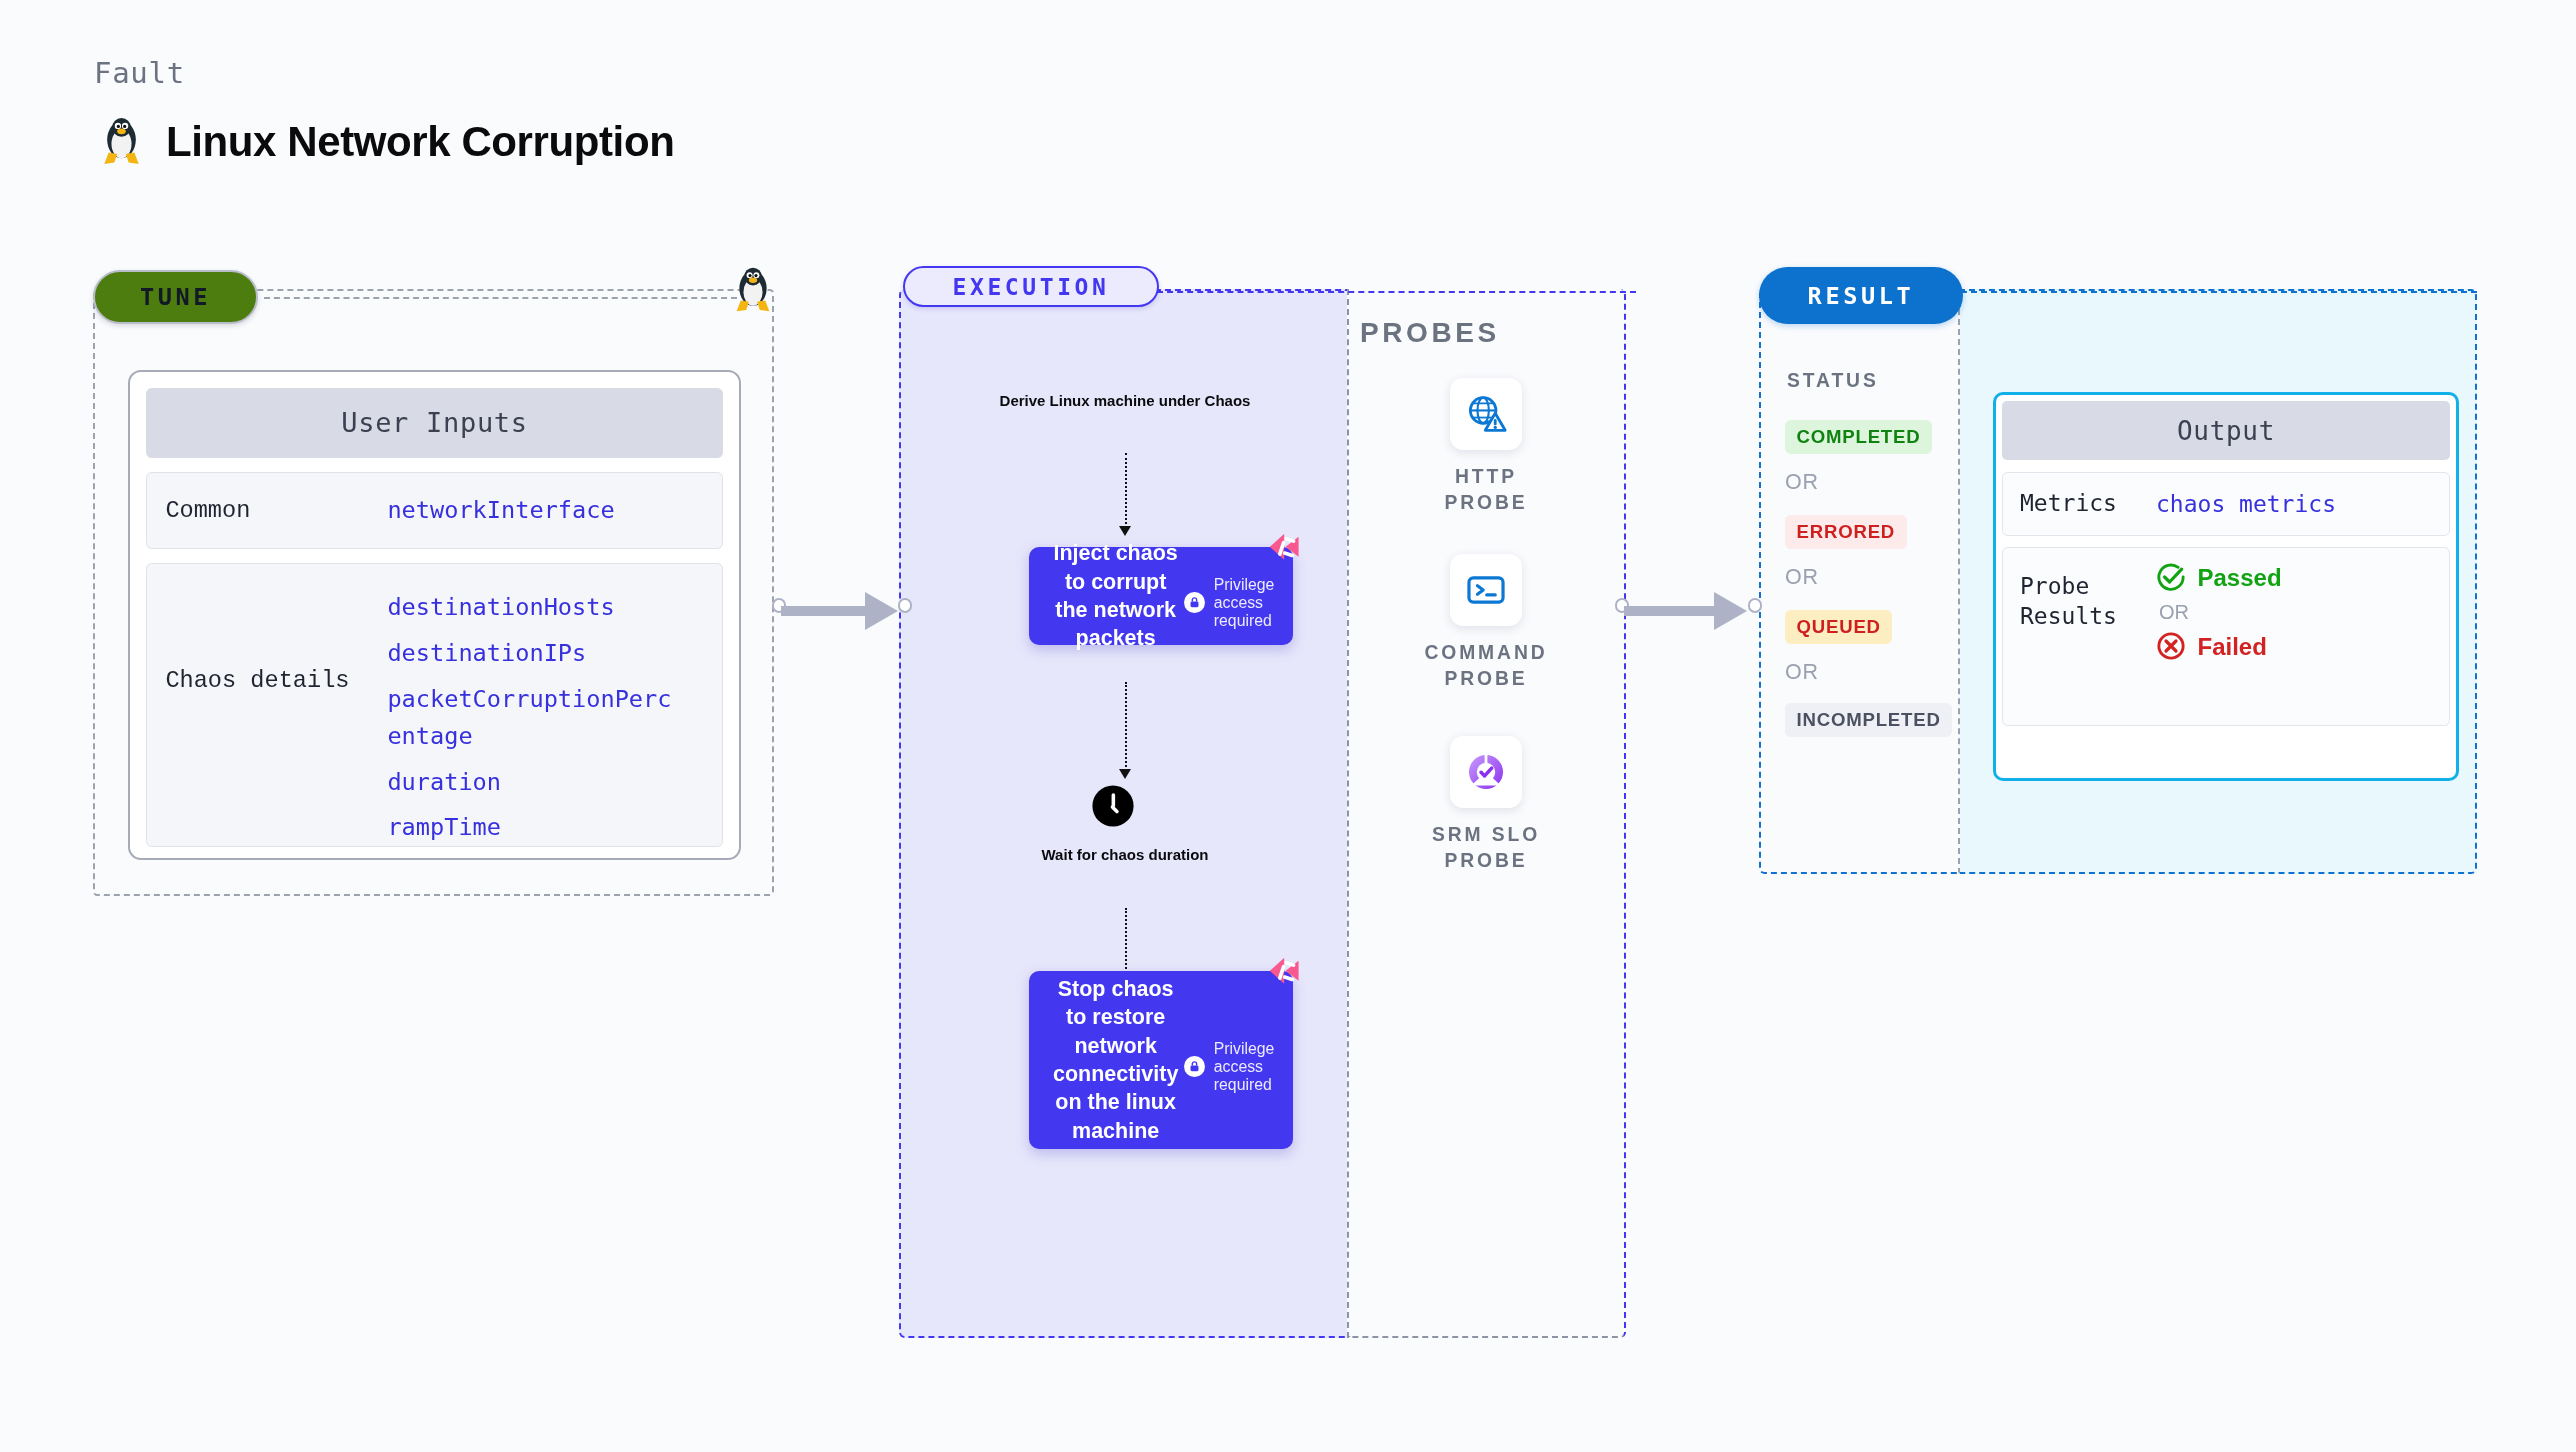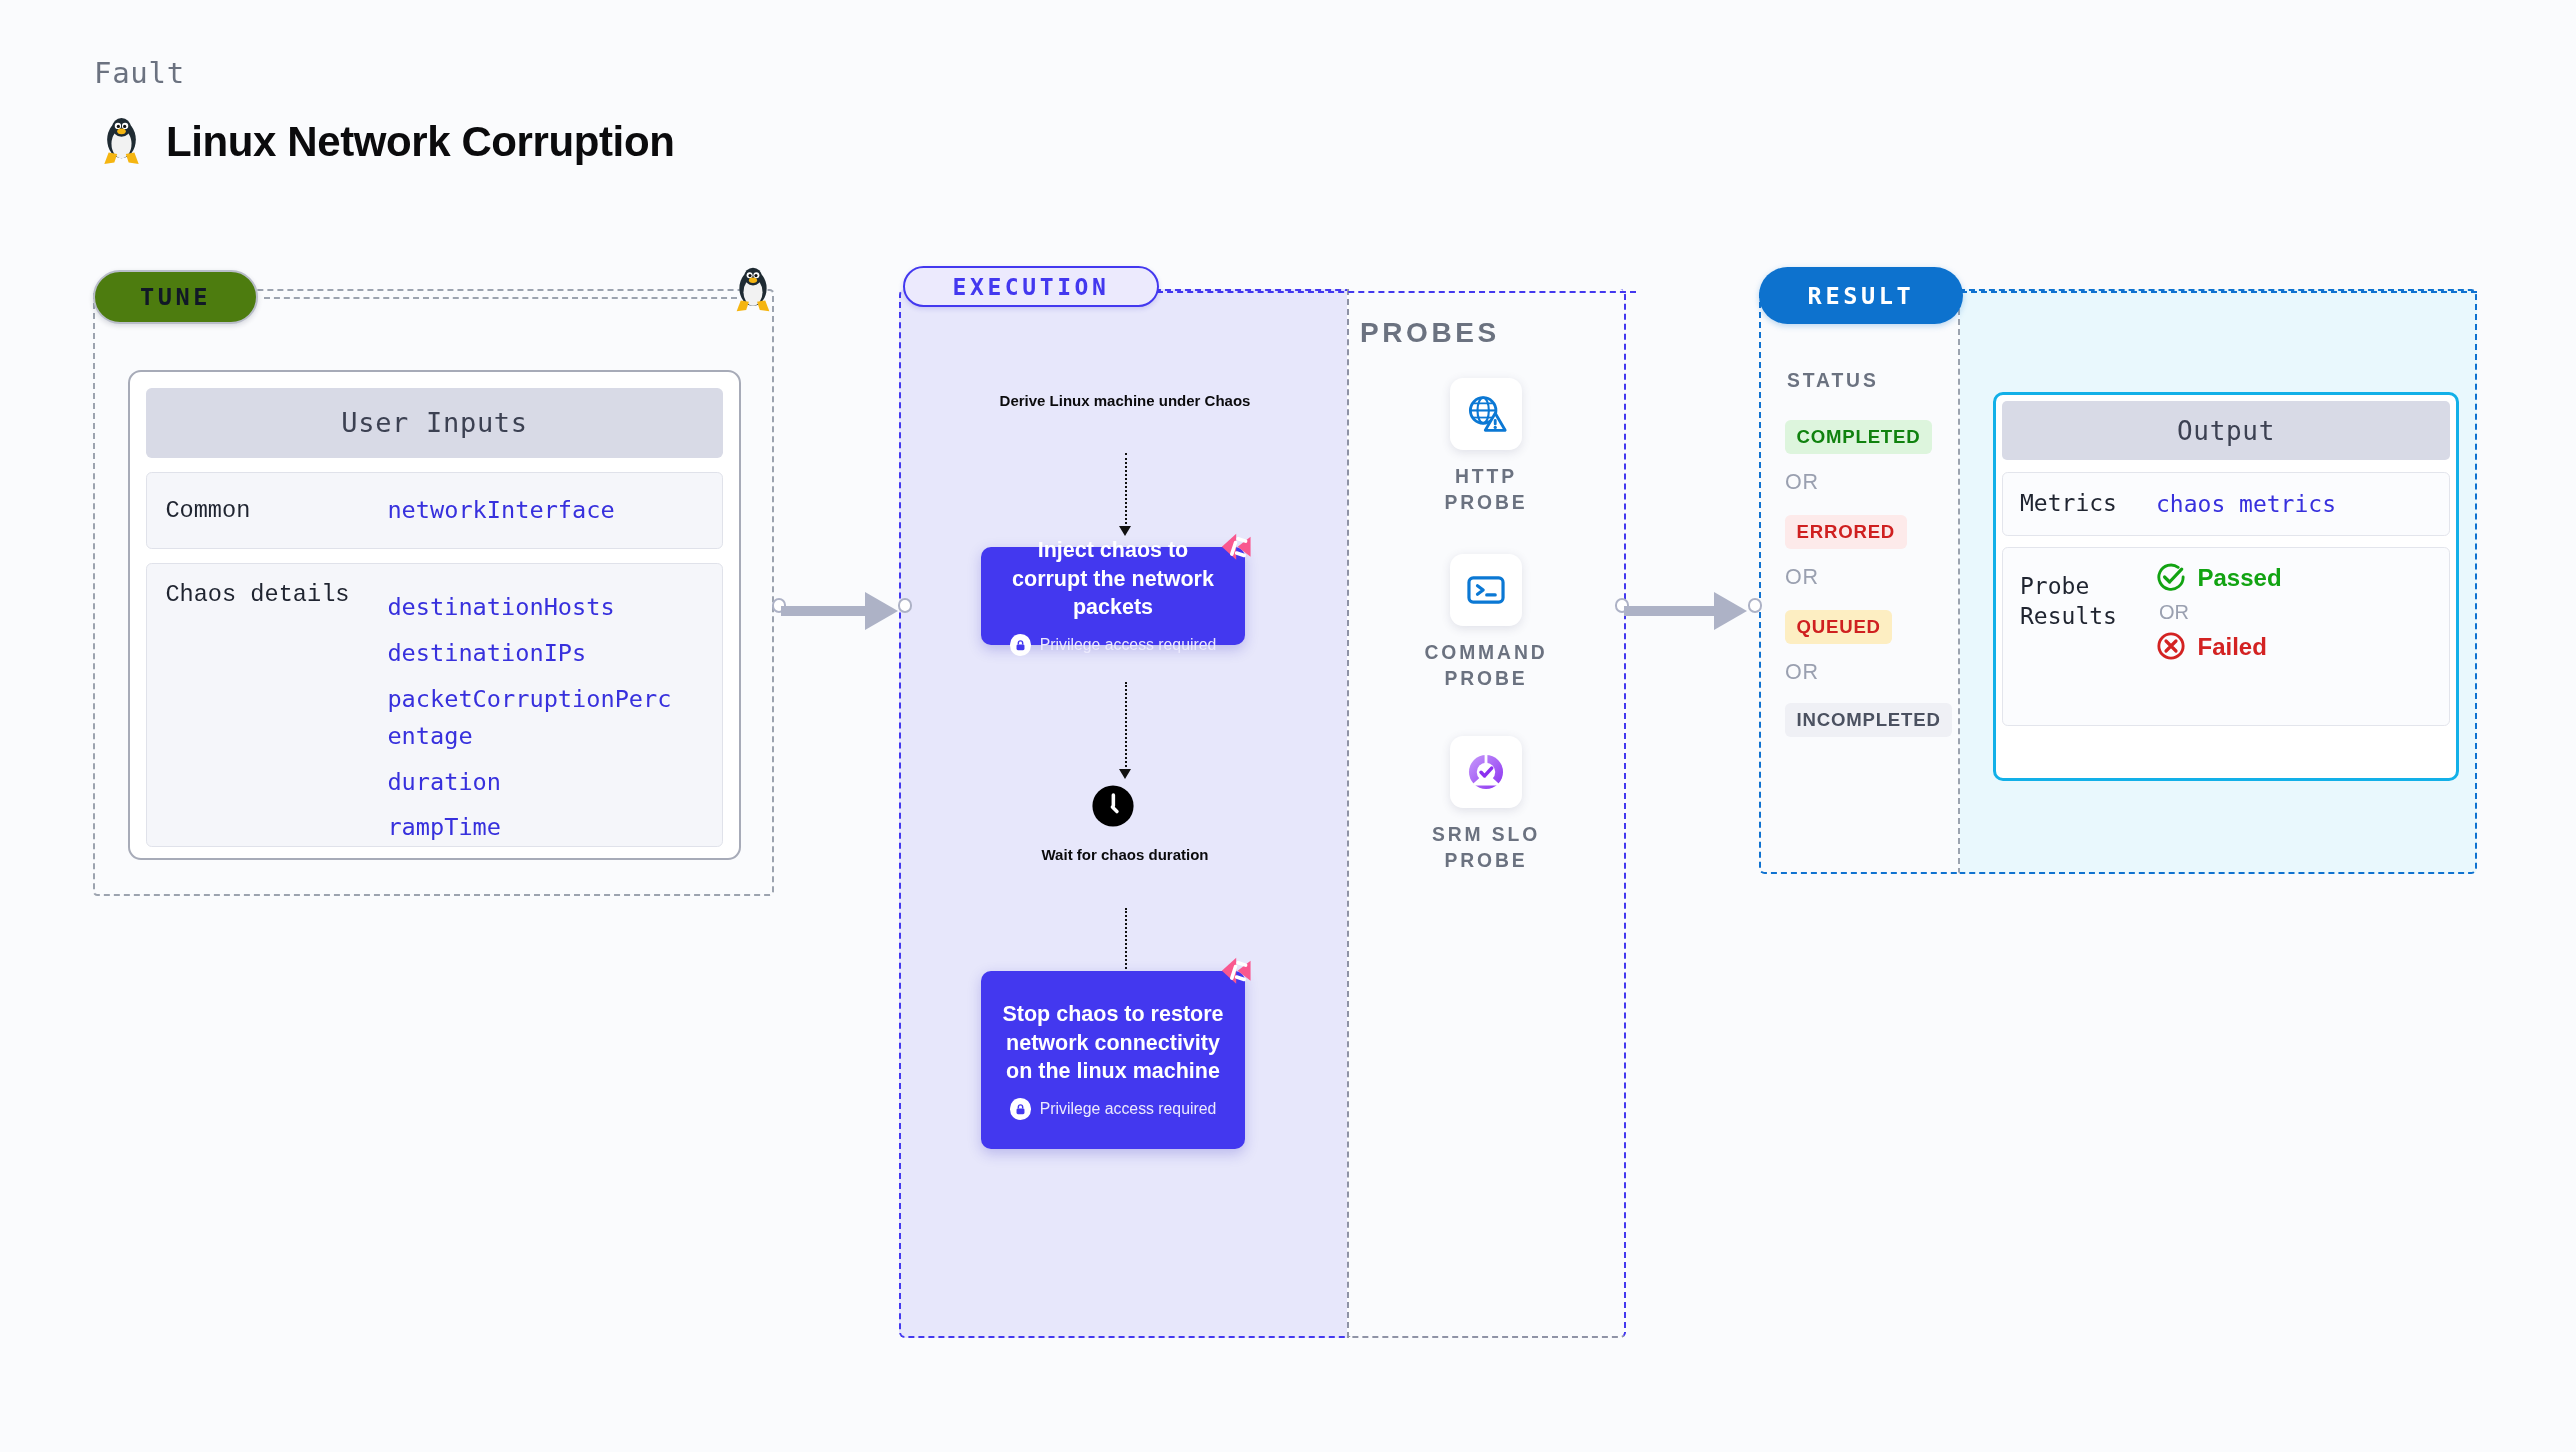--- a/index.html
+++ b/index.html
@@ -76,21 +76,21 @@
     font-size:23.6px;color:#1f2430;line-height:1.25;
   }
   .ui-row-values{
     font-family:"DejaVu Sans Mono","Liberation Mono",monospace;
     font-size:23.6px;color:#3730dd;line-height:1.55;
     word-break:break-all;max-width:287px;
   }
   .ui-row-values div{margin:9.3px 0;}
   #ui-row-common{height:77px;}
   #ui-row-chaos{height:284px;align-items:flex-start;padding-top:15.8px;}
-  #ui-row-chaos .ui-row-label{}
+  #ui-row-chaos .ui-row-label{margin-top:86px;}
 
   
   #execution-panel{
     left:899px;top:289px;width:448px;height:1049px;
     border:2.9px dashed #4338ef;border-right:none;border-radius:5.7px 0 0 5.7px;
     background:#e7e7fb;
   }
   #execution-pill{
     left:903px;top:266px;width:256px;height:41px;
     background:#eceafd;border:2.9px solid #4338ef;color:#4338ef;font-size:23px;
@@ -142,22 +142,22 @@
     border-left:6.4px solid transparent;border-right:6.4px solid transparent;
     border-top:10.7px solid #111;
   }
   #arrow-1{left:1125px;top:453px;height:79px;}
   #arrow-2{left:1125px;top:682px;height:93px;}
   #arrow-3{left:1125px;top:908px;height:85px;}
 
   .chaos-box{
     position:absolute;background:#4338ef;border-radius:10px;
     box-shadow:0 4.3px 13px rgba(60,50,200,.25);
-    display:flex;flex-direction:column;align-items:center;justify-content:center;
-    box-sizing:border-box;padding:13px 18.6px;
+    display:flex;flex-direction:row;align-items:center;justify-content:center;
+    box-sizing:border-box;padding:13px 18.6px;margin-left:48px;
   }
   .chaos-box-title{
     color:#ffffff;font-size:21.5px;font-weight:bold;text-align:center;line-height:1.32;
   }
   .priv-row{
     margin-top:13px;display:flex;align-items:center;gap:8.6px;
     color:#eceafd;font-size:15.8px;
   }
   .lock-circle{
     width:21.5px;height:21.5px;border-radius:50%;background:#ffffff;

